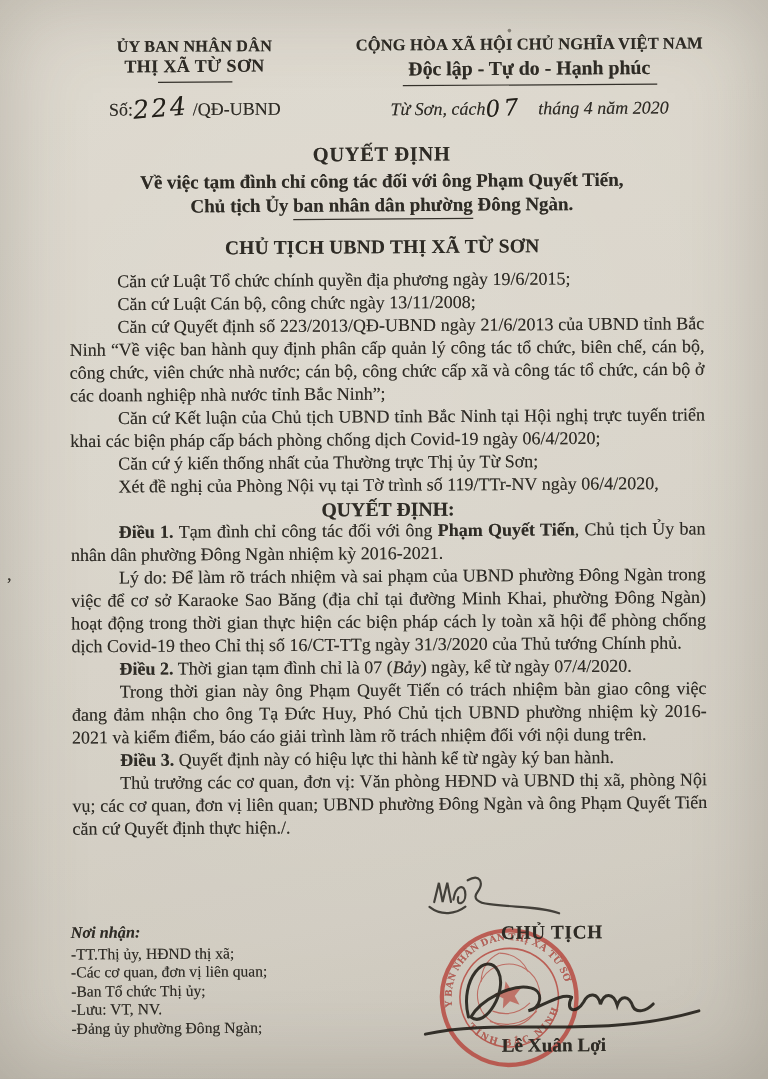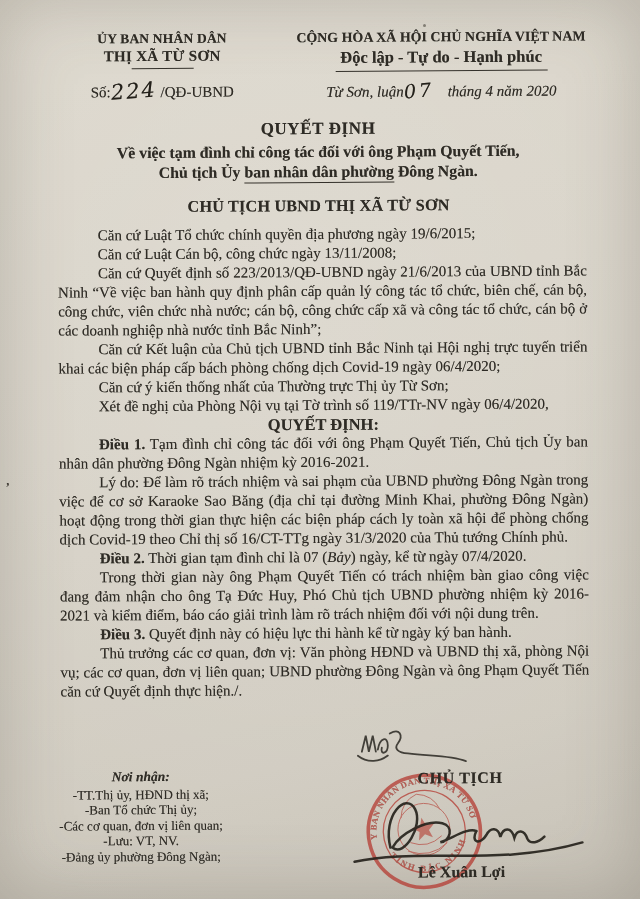--- a/index.html
+++ b/index.html
@@ -34,25 +34,25 @@
   .t1{font-weight:bold;font-size:17px;letter-spacing:.6px;}
   .t2{font-weight:bold;font-size:15.8px;margin-top:4px;}
   .t3{font-weight:bold;font-size:15.8px;margin-top:2px;}
   .u3{border-bottom:1.6px solid #34312b;padding-bottom:2px;}
   .authority{font-weight:bold;font-size:16.2px;margin-top:16px;letter-spacing:.2px;}
   
   .body{margin:9px 52px 0 59px;font-size:15px;line-height:19px;text-align:justify;}
   .body p{margin:0;text-indent:40px;}
   .decision-heading{text-align:center;font-weight:bold;font-size:16.5px;margin:10px 0 7px;text-indent:0 !important;}
   .alabel{font-weight:bold;}
-  .aname{font-weight:normal;}
+  .aname{font-weight:bold;}
   .ait{font-style:italic;}
   
   .footer{position:absolute;left:0;right:0;top:766px;height:133px;}
-  .recipients{position:absolute;left:57px;top:2px;font-size:13px;line-height:15.6px;text-align:center;}
+  .recipients{position:absolute;left:57px;top:2px;font-size:13px;line-height:15.6px;}
   .recip-title{font-weight:bold;font-style:italic;font-size:13.5px;margin-bottom:2px;}
   .sign-title{position:absolute;left:358px;top:4px;width:200px;text-align:center;
               font-weight:bold;font-size:16px;letter-spacing:.6px;z-index:4;}
   .sign-name{position:absolute;left:363px;top:98px;width:192px;text-align:center;
              font-weight:bold;font-size:16px;z-index:4;}
   .stamp{position:absolute;left:356px;top:2px;z-index:1;}
   .sig-svg{position:absolute;left:346px;top:16px;z-index:3;}
   .after-squiggle{position:absolute;left:352px;top:722px;z-index:2;}
   .dot{position:absolute;left:423px;top:24px;width:3px;height:3px;border-radius:50%;
        background:rgba(62,58,50,.55);}
@@ -73,21 +73,21 @@
         <div class="so-line">
           <span>Số:</span><span class="hand">224</span>
           <span>/QĐ-UBND</span>
         </div>
       </div>
       <div class="nat">
         <div class="nat-l1">CỘNG HÒA XÃ HỘI CHỦ NGHĨA VIỆT NAM</div>
         <div class="nat-l2">Độc lập - Tự do - Hạnh phúc</div>
         <div class="nat-rule"></div>
         <div class="date-line">
-          <span>Từ Sơn, luận</span><span class="hand hand-day">07</span>
+          <span>Từ Sơn, cách</span><span class="hand hand-day">07</span>
           <span>tháng 4  năm 2020</span>
         </div>
       </div>
     </div>
 
     <div class="title">
       <div class="t1">QUYẾT ĐỊNH</div>
       <div class="t2">Về việc tạm đình chỉ công tác đối với ông Phạm Quyết Tiến,</div>
       <div class="t3">
         <span>Chủ tịch Ủy </span><span class="u3">ban nhân dân phường</span><span> Đông Ngàn.</span>
@@ -121,22 +121,22 @@
         <path d="M4,34 C14,42 26,40 34,34"></path>
       </g>
     </svg>
 
     <div class="stray">’</div>
 
     <div class="footer">
       <div class="recipients">
         <div class="recip-title">Nơi nhận:</div>
         <div>-TT.Thị ủy, HĐND thị xã;</div>
+        <div>-Các cơ quan, đơn vị liên quan;</div>
         <div>-Ban Tổ chức Thị ủy;</div>
-        <div>-Các cơ quan, đơn vị liên quan;</div>
         <div>-Lưu: VT, NV.</div>
         <div>-Đảng ủy phường Đông Ngàn;</div>
       </div>
 
       <div class="sign-title">CHỦ TỊCH</div>
 
       <svg class="stamp" width="132" height="130" viewBox="0 0 132 130">
         <g transform="rotate(-12 66 64)" opacity="0.8">
           <circle cx="66" cy="64" r="56" fill="none" stroke="#b6433a" stroke-width="3.6"></circle>
           <circle cx="66" cy="64" r="41" fill="none" stroke="#b6433a" stroke-width="1.3"></circle>

